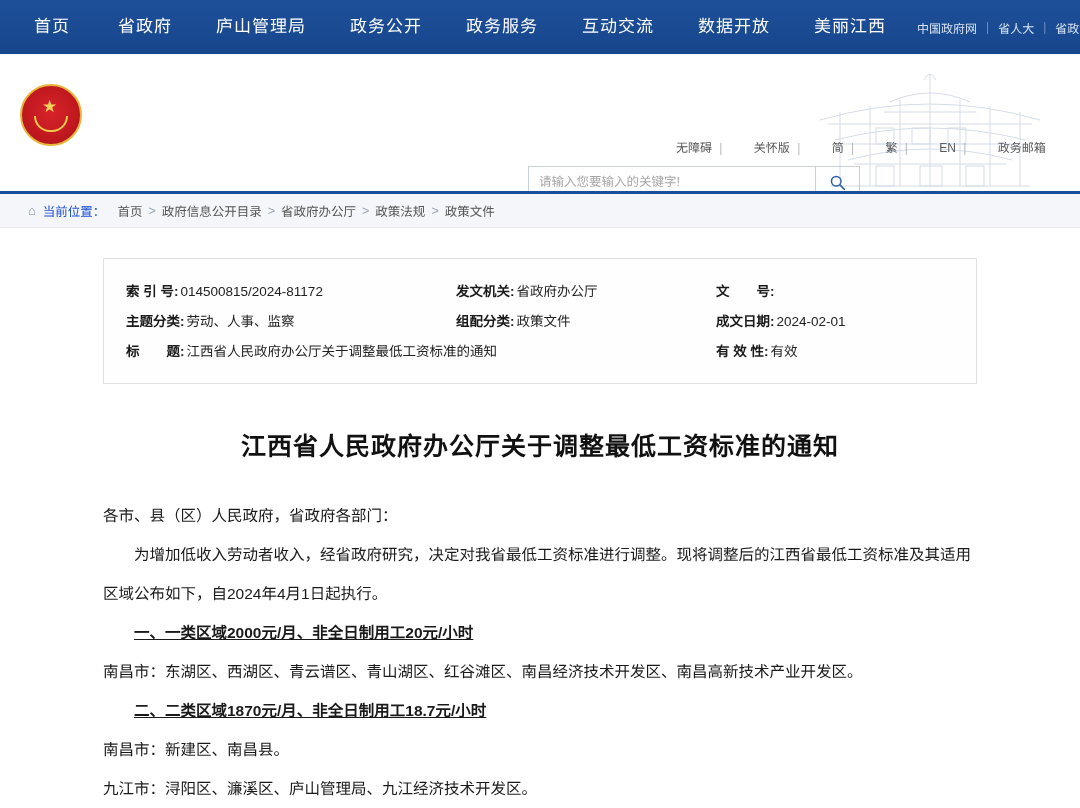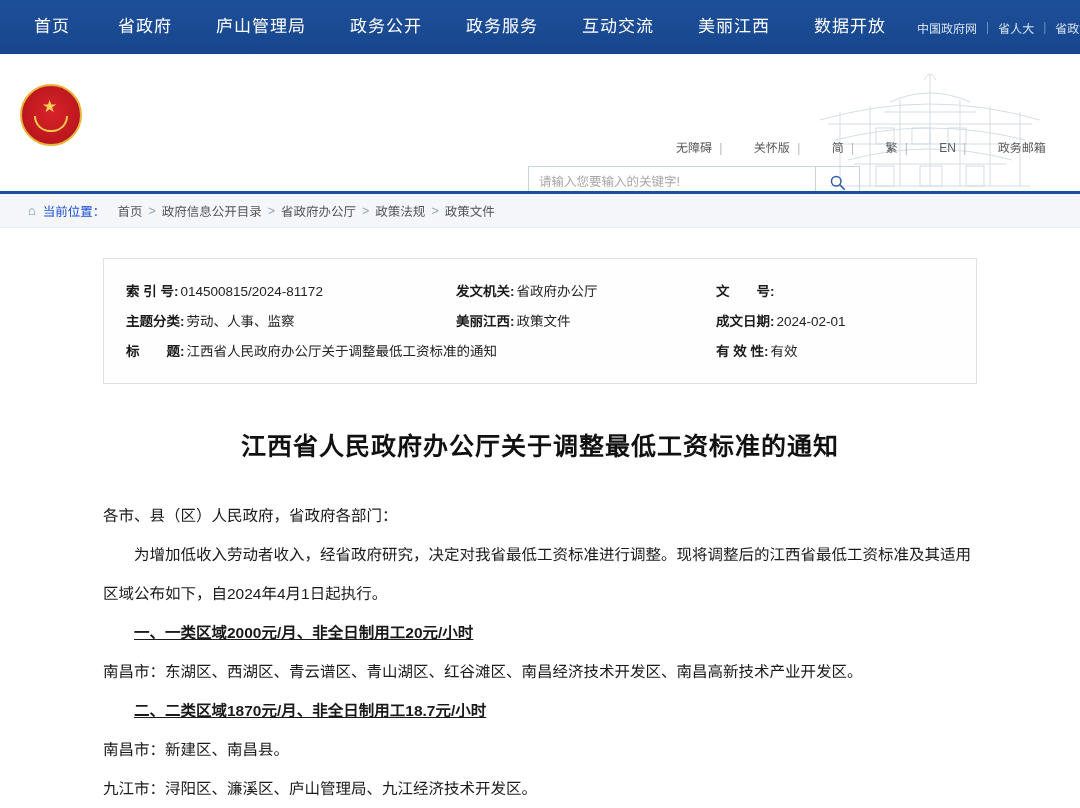--- a/index.html
+++ b/index.html
@@ -225,22 +225,22 @@
 <body>
 
 <div class="topnav">
   <div class="topnav-items">
     <div class="topnav-item first">首页</div>
     <div class="topnav-item">省政府</div>
     <div class="topnav-item">庐山管理局</div>
     <div class="topnav-item">政务公开</div>
     <div class="topnav-item">政务服务</div>
     <div class="topnav-item">互动交流</div>
+    <div class="topnav-item">数据开放</div>
     <div class="topnav-item">美丽江西</div>
-    <div class="topnav-item">数据开放</div>
   </div>
   <div class="topnav-right">
     <a>中国政府网</a>
     <span class="sep">|</span>
     <a>省人大</a>
     <span class="sep">|</span>
     <a>省政协</a>
   </div>
 </div>
 
@@ -332,21 +332,21 @@
       <div class="meta-cell c3">
         <span class="meta-key">文　　号:</span>
       </div>
     </div>
     <div class="meta-row">
       <div class="meta-cell c1">
         <span class="meta-key">主题分类:</span>
         <span class="meta-val">劳动、人事、监察</span>
       </div>
       <div class="meta-cell c2">
-        <span class="meta-key">美丽江西:</span>
+        <span class="meta-key">组配分类:</span>
         <span class="meta-val">政策文件</span>
       </div>
       <div class="meta-cell c3">
         <span class="meta-key">成文日期:</span>
         <span class="meta-val">2024-02-01</span>
       </div>
     </div>
     <div class="meta-row last">
       <div class="meta-cell c1">
         <span class="meta-key">标　　题:</span>

